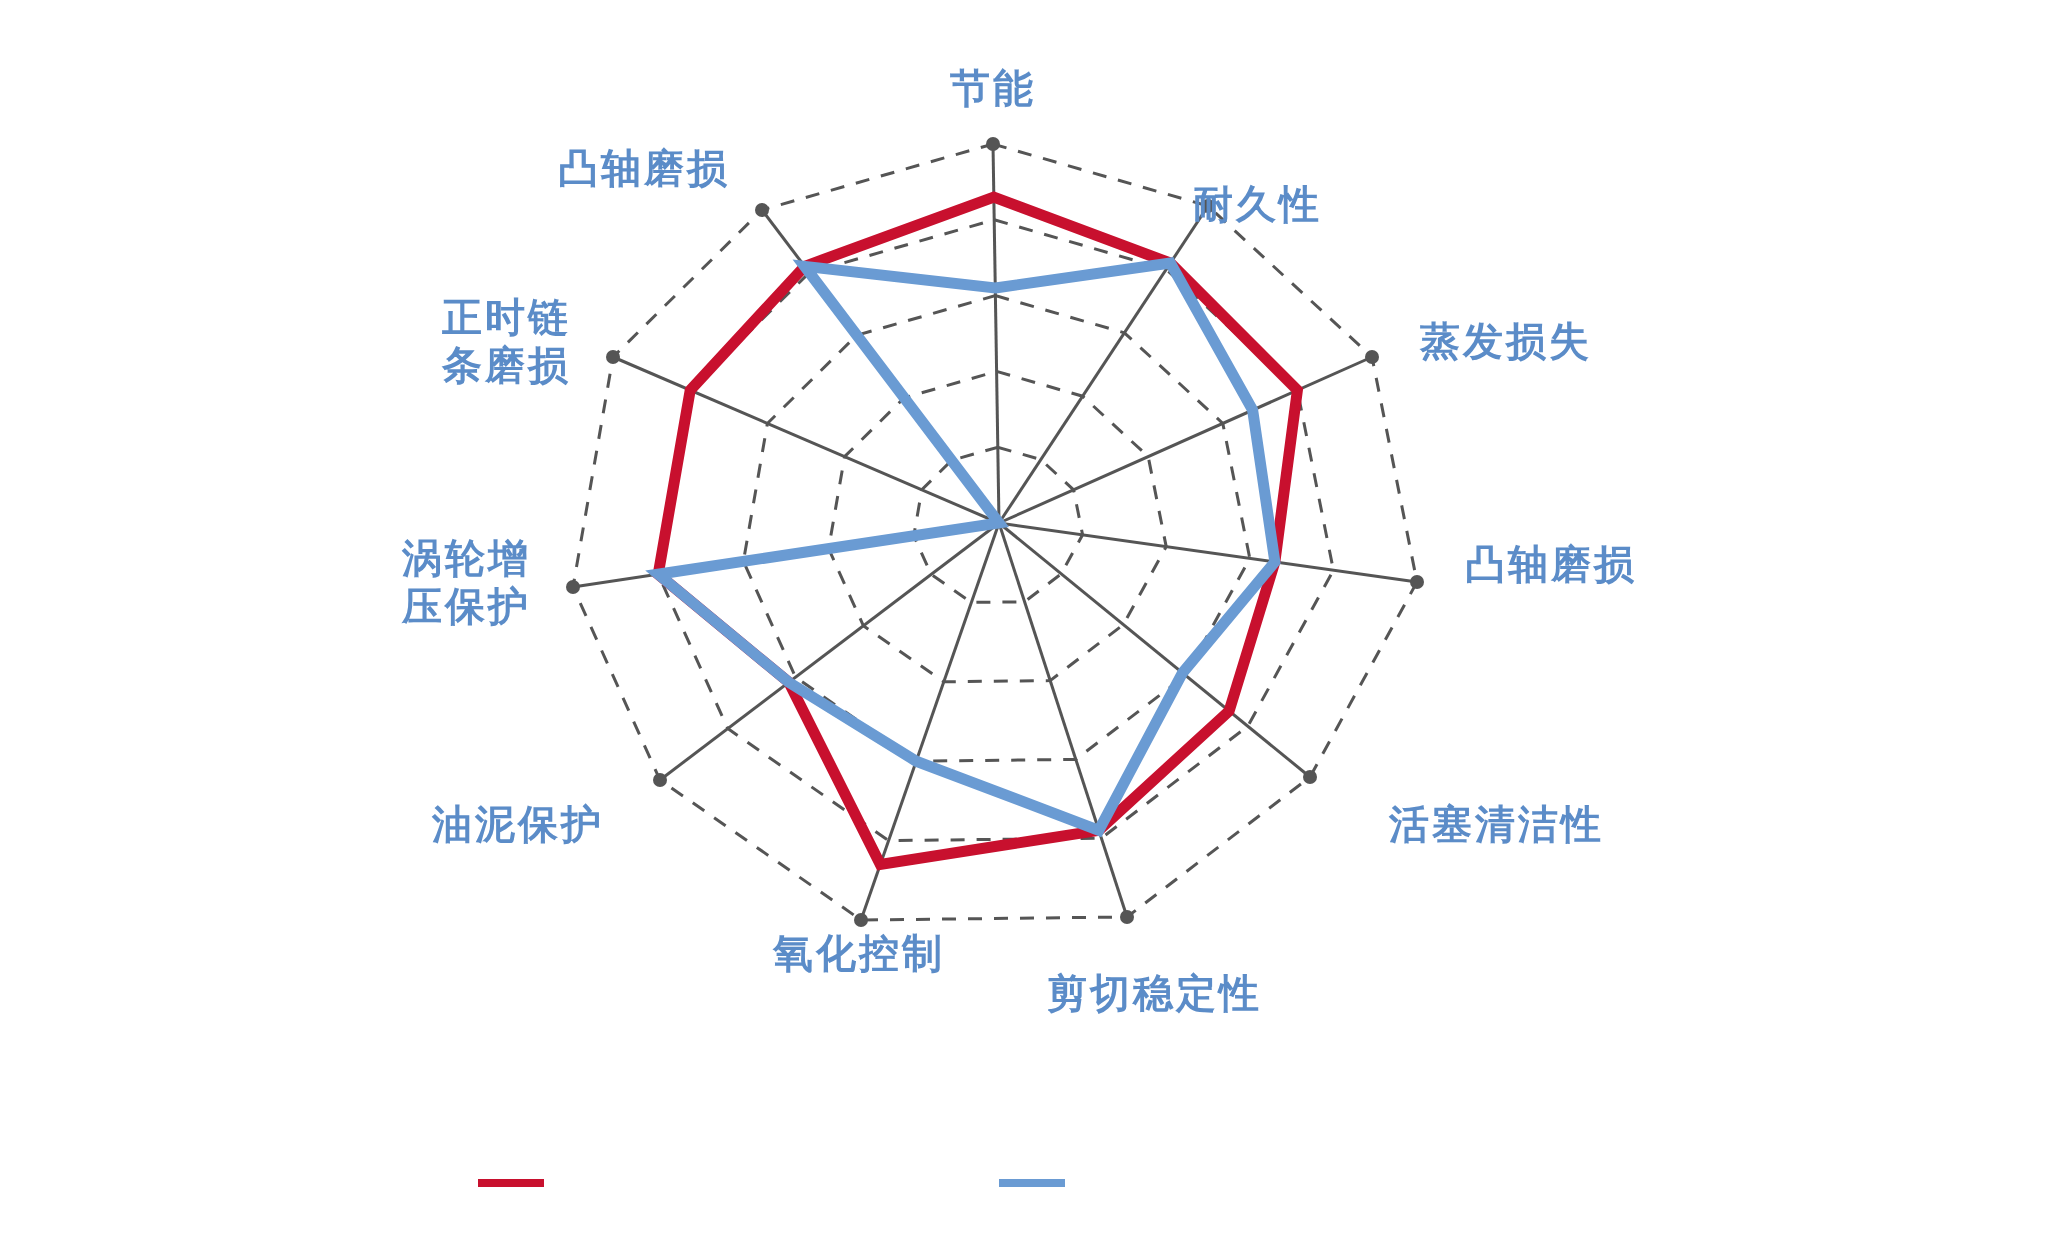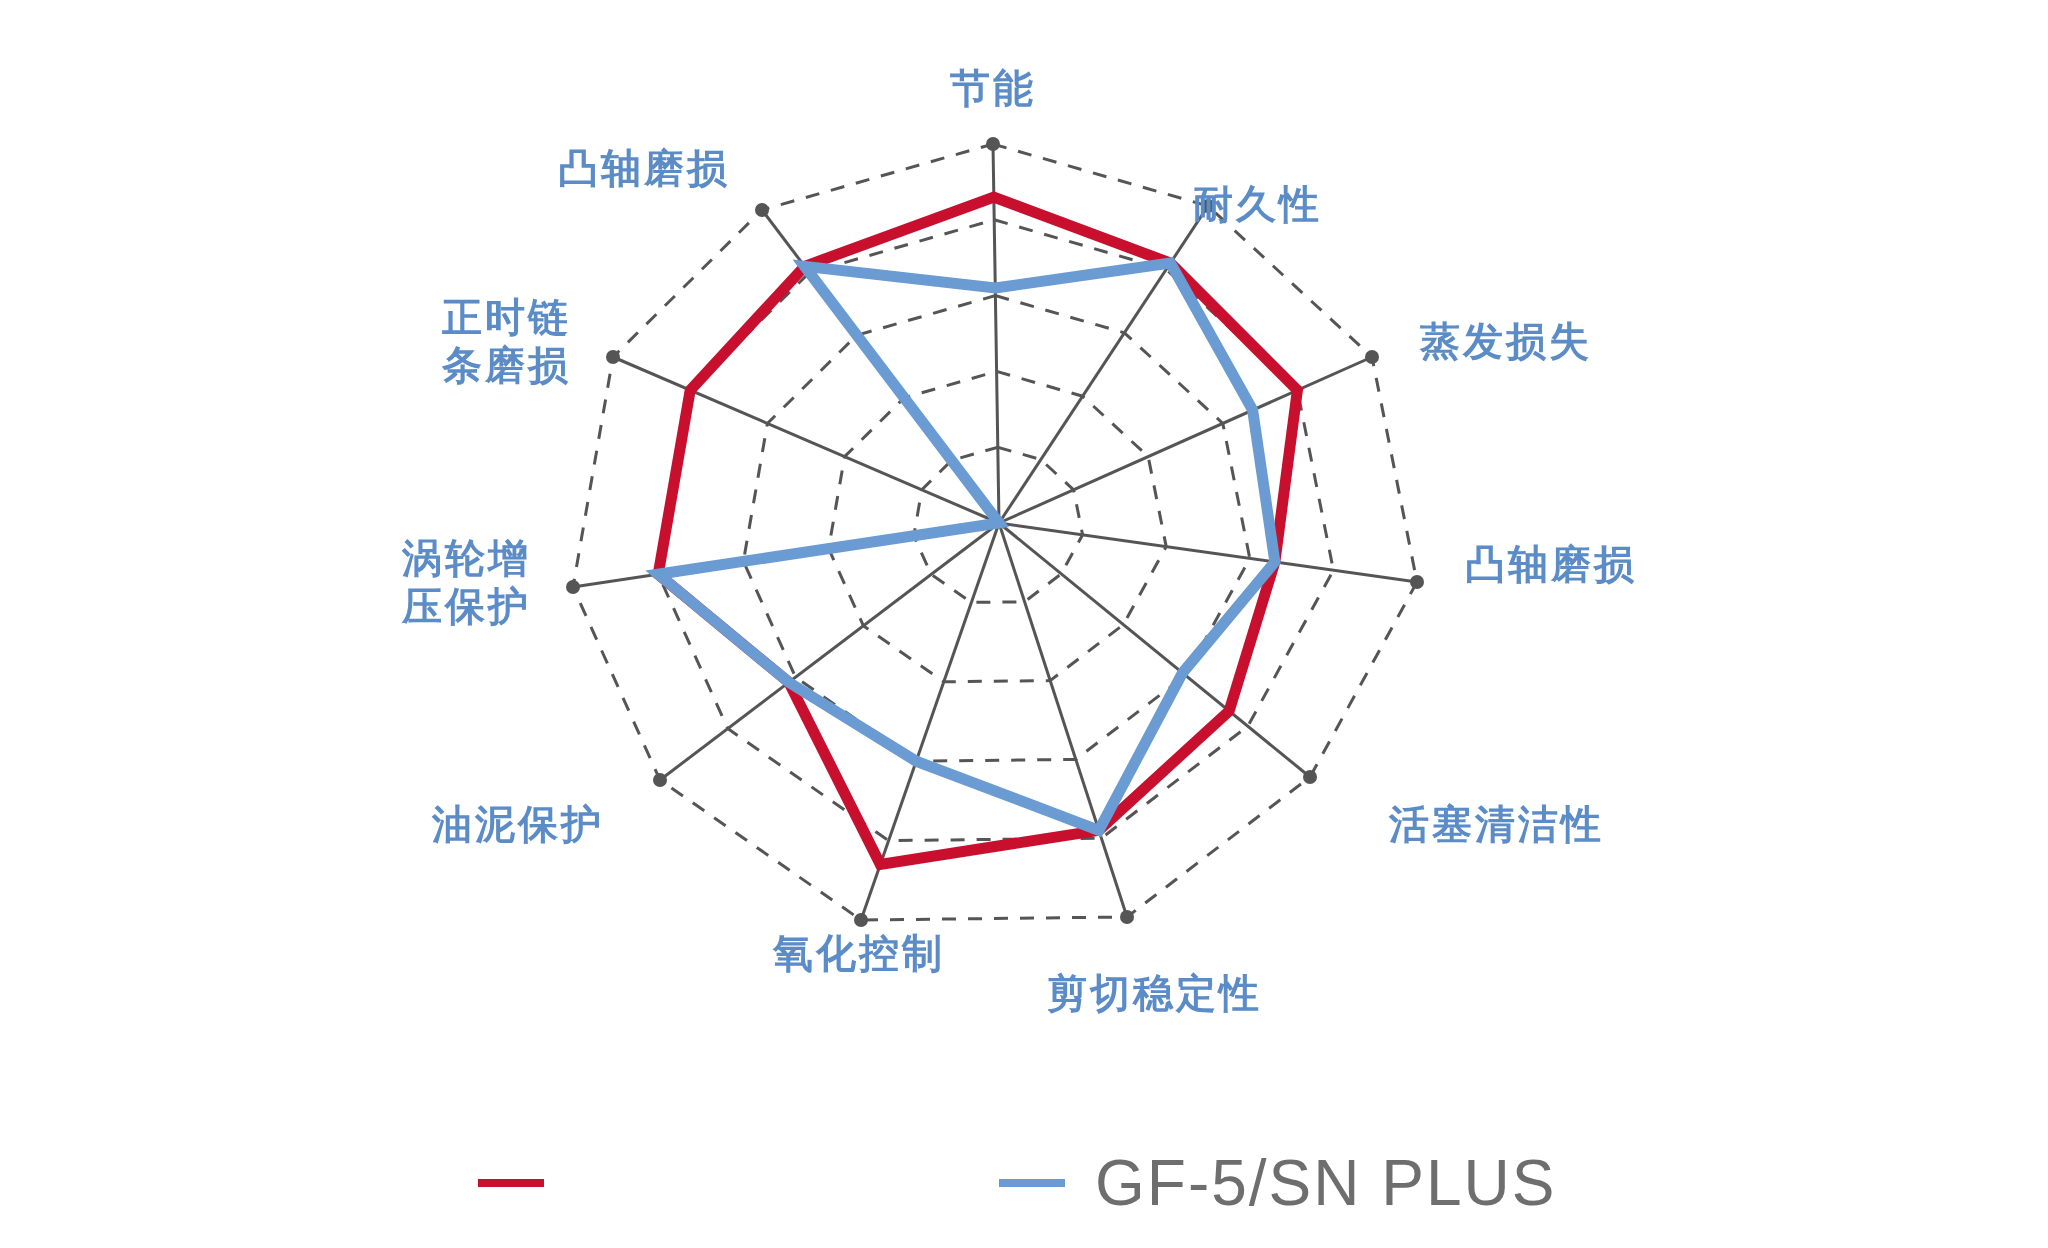--- a/index.html
+++ b/index.html
@@ -68,14 +68,13 @@
 压保护</div>
 <div class="axis-label" style="left:442px; top:293px;">正时链
 条磨损</div>
 <div class="axis-label" style="left:558px; top:144px;">凸轴磨损</div>
 
 <div class="legend" style="left:478px;">
   <span class="legend-swatch" style="background:#c8102e;"></span>
 </div>
 <div class="legend" style="left:999px;">
   <span class="legend-swatch" style="background:#6a9bd3;"></span>
-  <span class="legend-text">GF-5/SN PLUS</span>
 </div>
 
 </body></html>

